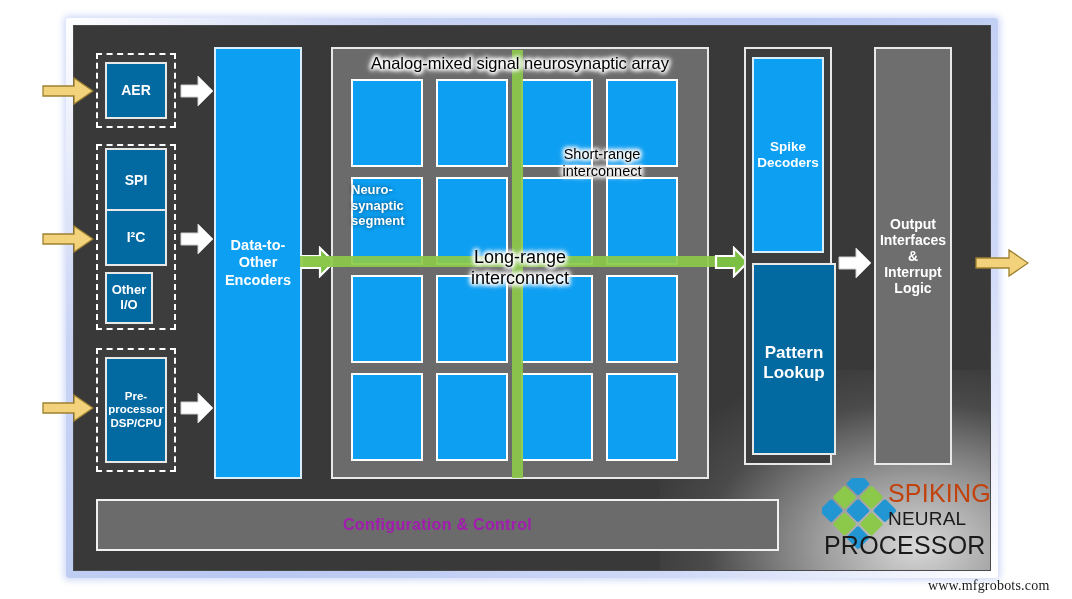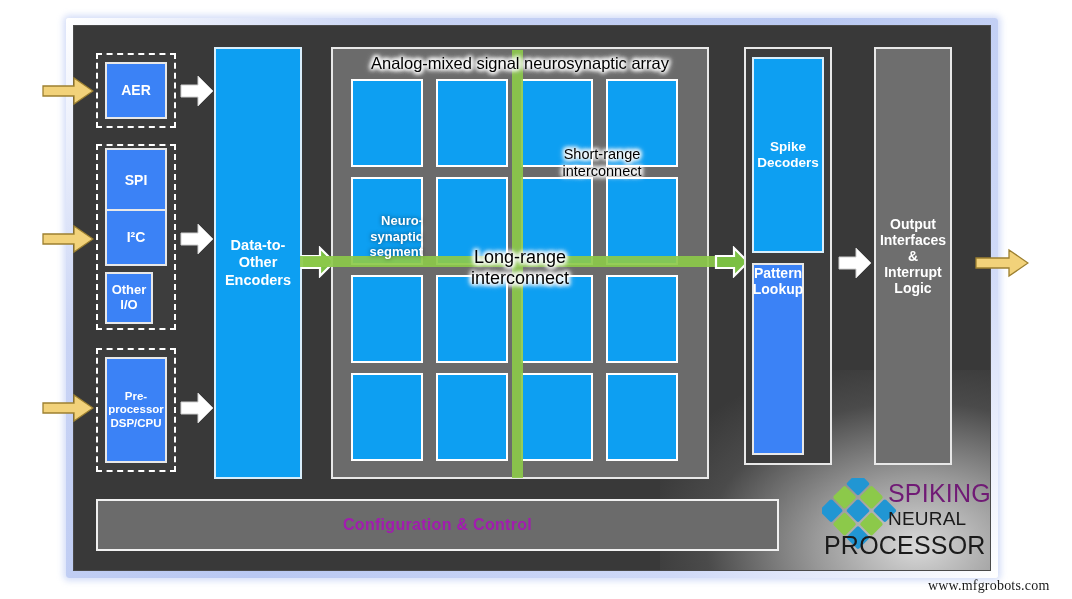--- a/index.html
+++ b/index.html
@@ -27,21 +27,21 @@
     pointer-events:none;
   }
 
   
   .dashed-group{
     position:absolute;border:2px dashed #ffffff;box-sizing:border-box;
     background:#3d3d3d;
   }
   .gbox{
     position:absolute;box-sizing:border-box;
-    background:#3b82f6;border:2px solid #e8e8e8;
+    background:#0369a1;border:2px solid #e8e8e8;
     color:#ffffff;font-weight:bold;
     display:flex;align-items:center;justify-content:center;text-align:center;
     line-height:1.15;
   }
   .bbox{
     position:absolute;box-sizing:border-box;
     background:#0d9ff2;border:2px solid #d9eefb;
     color:#ffffff;font-weight:bold;
     display:flex;align-items:center;justify-content:center;text-align:center;
     line-height:1.2;
@@ -67,40 +67,40 @@
 
   .glowlabel{
     position:absolute;color:#000000;font-weight:normal;text-align:center;
     text-shadow:
       0 0 5px #fff, 0 0 5px #fff, 0 0 7px #fff, 0 0 9px #fff,
       1px 1px 4px #fff, -1px -1px 4px #fff, 1px -1px 4px #fff, -1px 1px 4px #fff;
     line-height:1.14;
     white-space:nowrap;
   }
   .whitelabel{
-    position:absolute;color:#ffffff;font-weight:bold;text-align:right;
+    position:absolute;color:#ffffff;font-weight:bold;text-align:left;
     text-shadow:0 0 4px rgba(0,0,0,.55);
-    line-height:1.2;white-space:nowrap;margin-top:31px;
+    line-height:1.2;white-space:nowrap;
   }
 
   
   .cfgbar{
     position:absolute;left:96px;top:499px;width:683px;height:52px;
     box-sizing:border-box;background:#6b6b6b;border:2px solid #f0f0f0;
   }
   .cfgtext{
     position:absolute;left:96px;top:499px;width:683px;height:52px;
     display:flex;align-items:center;justify-content:center;
     color:#a21caf;font-weight:bold;font-size:16px;letter-spacing:.3px;
   }
 
   
   .logo{position:absolute;left:822px;top:478px;width:168px;height:88px;}
   .logo-text{position:absolute;left:888px;top:480px;width:102px;}
-  .logo-l1{font-size:25px;color:#701a75;letter-spacing:.2px;line-height:26px;font-family:"Liberation Sans",sans-serif;}
+  .logo-l1{font-size:25px;color:#c2410c;letter-spacing:.2px;line-height:26px;font-family:"Liberation Sans",sans-serif;}
   .logo-l2{font-size:19px;color:#1a1a1a;letter-spacing:.2px;line-height:26px;}
   .logo-l3{position:absolute;left:824px;top:532px;font-size:25px;color:#1a1a1a;letter-spacing:.2px;line-height:26px;}
 
   .watermark{
     position:absolute;left:928px;top:578px;
     font-family:"Liberation Serif",serif;font-size:14px;color:#1a1a1a;
     letter-spacing:.2px;
   }
 </style>
 </head>
@@ -190,21 +190,21 @@
   <div class="glowlabel" style="left:446px;top:247px;width:148px;font-size:18px;white-space:pre-line">Long-range
 interconnect</div>
 
   <svg class="arr-green" style="left:714px;top:246px;width:36px;height:32px" viewBox="0 0 36 32">
     <polygon points="2,10 20,10 20,2 34,16 20,30 20,22 2,22" fill="#7bc043" stroke="#ffffff" stroke-width="2.2"></polygon>
   </svg>
 
   <div class="framebox" style="left:744px;top:47px;width:88px;height:418px"></div>
   <div class="bbox" style="left:752px;top:57px;width:72px;height:196px;font-size:13.5px;white-space:pre-line">Spike
 Decoders</div>
-  <div class="gbox" style="left:752px;top:263px;width:52px;height:192px;font-size:14px;white-space:pre-line;align-items:flex-start;">Pattern
+  <div class="gbox" style="left:752px;top:263px;width:84px;height:192px;font-size:17px;white-space:pre-line;align-items:flex-start;padding-top:78px">Pattern
 Lookup</div>
 
   <svg class="arr-white" style="left:838px;top:246px;width:34px;height:34px" viewBox="0 0 34 34">
     <polygon points="1,11 18,11 18,2 33,17 18,32 18,23 1,23" fill="#ffffff" stroke="#cfcfcf" stroke-width="1"></polygon>
   </svg>
 
   <div class="gbox" style="left:874px;top:47px;width:78px;height:418px;font-size:14px;white-space:pre-line;background:#6e6e6e">Output
 Interfaces
 &amp;
 Interrupt

